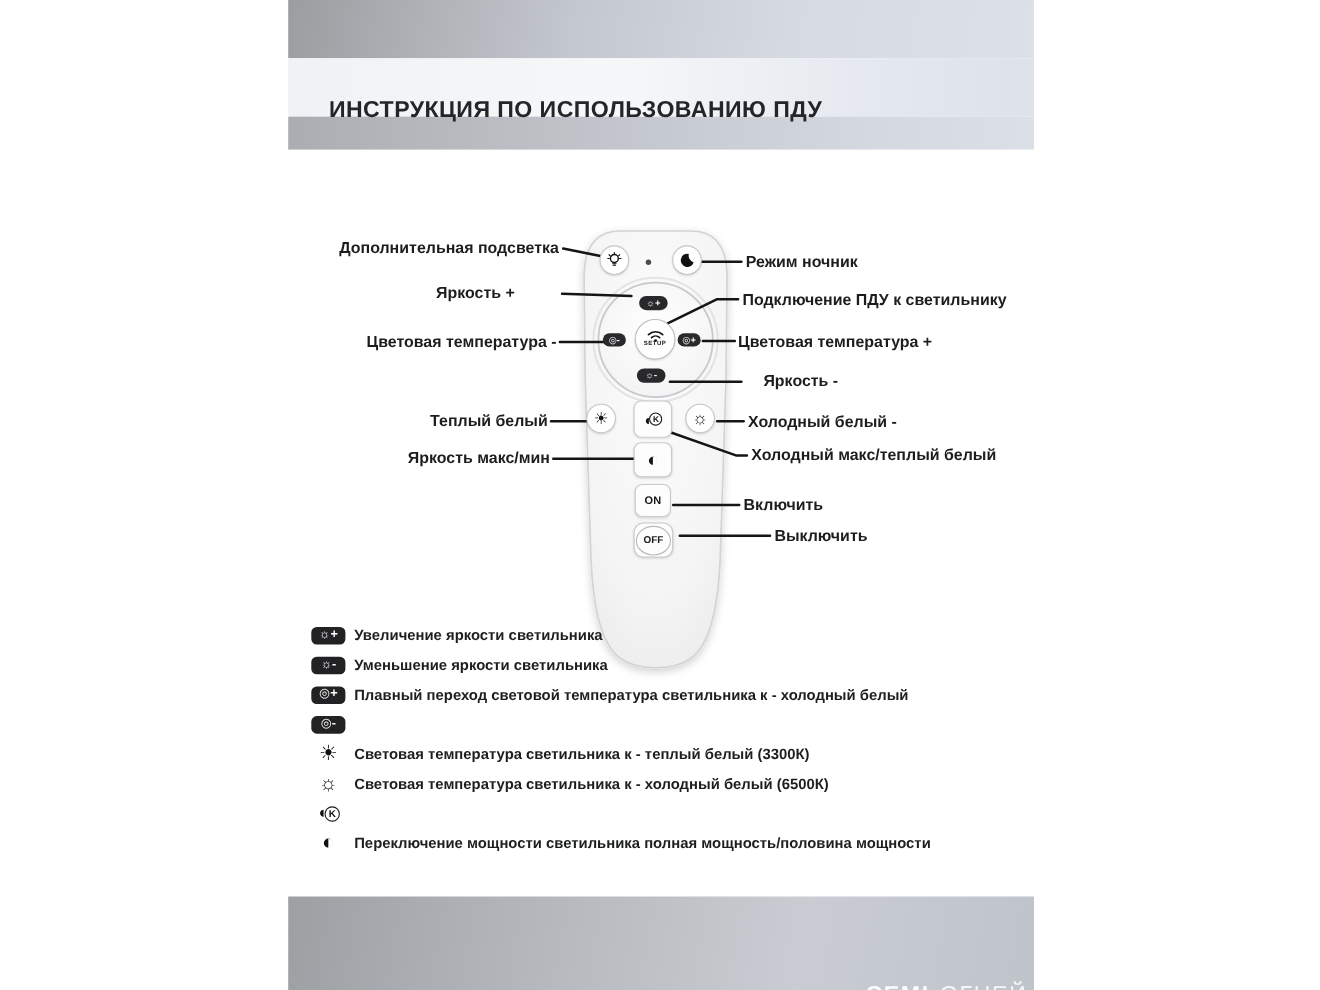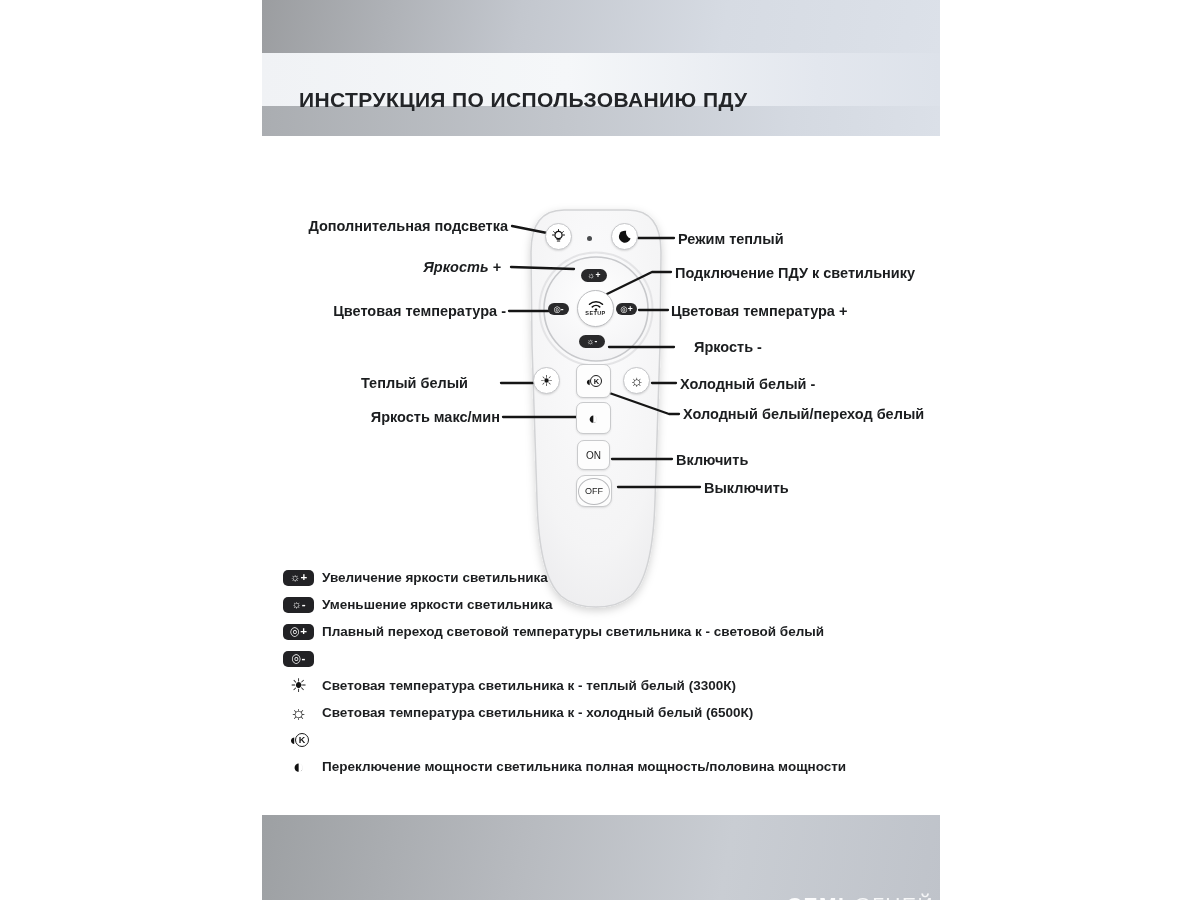--- a/index.html
+++ b/index.html
@@ -47,21 +47,21 @@
     display:flex;align-items:center;justify-content:center;
     font-size:8.5px;font-weight:bold;line-height:1;letter-spacing:0;}
   .led{position:absolute;background:#4a4c4e;border-radius:50%;}
   .setup{flex-direction:column;gap:0px;}
   .setup-txt{font-size:5.5px;font-weight:bold;letter-spacing:.4px;color:#222;line-height:1;}
   .glyph{color:#151515;line-height:1;}
   .kwrap{display:flex;align-items:center;}
   .kmoon{font-size:13px;line-height:1;color:#111;margin-right:-2px;}
   .kk{width:12px;height:12px;border:1.3px solid #1b1b1b;border-radius:50%;box-sizing:border-box;
       display:flex;align-items:center;justify-content:center;font-size:7.5px;font-weight:bold;color:#111;}
-  .onoff{font-weight:normal;color:#1a1a1a;}
+  .onoff{font-weight:bold;color:#1a1a1a;}
   .offoval{width:30px;height:25px;border:1.4px solid #b9babd;border-radius:50%;
       display:flex;align-items:center;justify-content:center;}
 
   
   .legend{position:absolute;left:281px;top:564px;}
   .lg-row{height:27px;display:flex;align-items:center;}
   .lg-ic{width:35px;display:flex;justify-content:center;align-items:center;flex:none;}
   .lg-pill{width:31px;height:16px;background:#222225;border-radius:5px;color:#fff;
     display:flex;align-items:center;justify-content:center;font-size:11.5px;font-weight:bold;line-height:1;}
   .lg-sun{font-size:19px;color:#111;line-height:1;}
@@ -178,52 +178,52 @@
   <div class="rcell" style="left:577px;top:440px;width:33px;height:30px;">
     <span class="onoff" style="font-size:10px;">ON</span>
   </div>
   <div class="rcell" style="left:576px;top:475px;width:36px;height:32px;border-radius:9px;">
     <span class="offoval">
       <span class="onoff" style="font-size:9px;">OFF</span>
     </span>
   </div>
 
   <div class="co r" style="right:692px;top:226px;">Дополнительная подсветка</div>
-  <div class="co r" style="right:699px;top:267px;font-style:italic;">Яркость +</div>
+  <div class="co r" style="right:732px;top:267px;">Яркость +</div>
   <div class="co r" style="right:694px;top:311px;">Цветовая температура -</div>
-  <div class="co r" style="right:732px;top:383px;text-align:right;">Теплый белый</div>
+  <div class="co r" style="right:702px;top:383px;text-align:right;">Теплый белый</div>
   <div class="co r" style="right:700px;top:417px;">Яркость макс/мин</div>
 
-  <div class="co" style="left:678px;top:239px;">Режим теплый</div>
+  <div class="co" style="left:678px;top:239px;">Режим ночник</div>
   <div class="co" style="left:675px;top:273px;">Подключение ПДУ к светильнику</div>
   <div class="co" style="left:671px;top:311px;text-align:center;">Цветовая температура +</div>
   <div class="co" style="left:694px;top:347px;">Яркость -</div>
   <div class="co" style="left:680px;top:384px;">Холодный белый -</div>
-  <div class="co" style="left:683px;top:414px;">Холодный белый/переход белый</div>
+  <div class="co" style="left:683px;top:414px;">Холодный макс/теплый белый</div>
   <div class="co" style="left:676px;top:460px;">Включить</div>
   <div class="co" style="left:704px;top:488px;">Выключить</div>
 
   <div class="legend">
     <div class="lg-row">
       <span class="lg-ic">
           <span class="lg-pill">☼+</span>
         </span>
       <span class="lg-tx">Увеличение яркости светильника</span>
     </div>
     <div class="lg-row">
       <span class="lg-ic">
           <span class="lg-pill">☼-</span>
         </span>
       <span class="lg-tx">Уменьшение яркости светильника</span>
     </div>
     <div class="lg-row">
       <span class="lg-ic">
           <span class="lg-pill">◎+</span>
         </span>
-      <span class="lg-tx">Плавный переход световой температуры светильника к - световой белый</span>
+      <span class="lg-tx">Плавный переход световой температура светильника к - холодный белый</span>
     </div>
     <div class="lg-row">
       <span class="lg-ic">
           <span class="lg-pill">◎-</span>
         </span>
     </div>
     <div class="lg-row">
       <span class="lg-ic">
           <span class="lg-sun">☀</span>
         </span>

